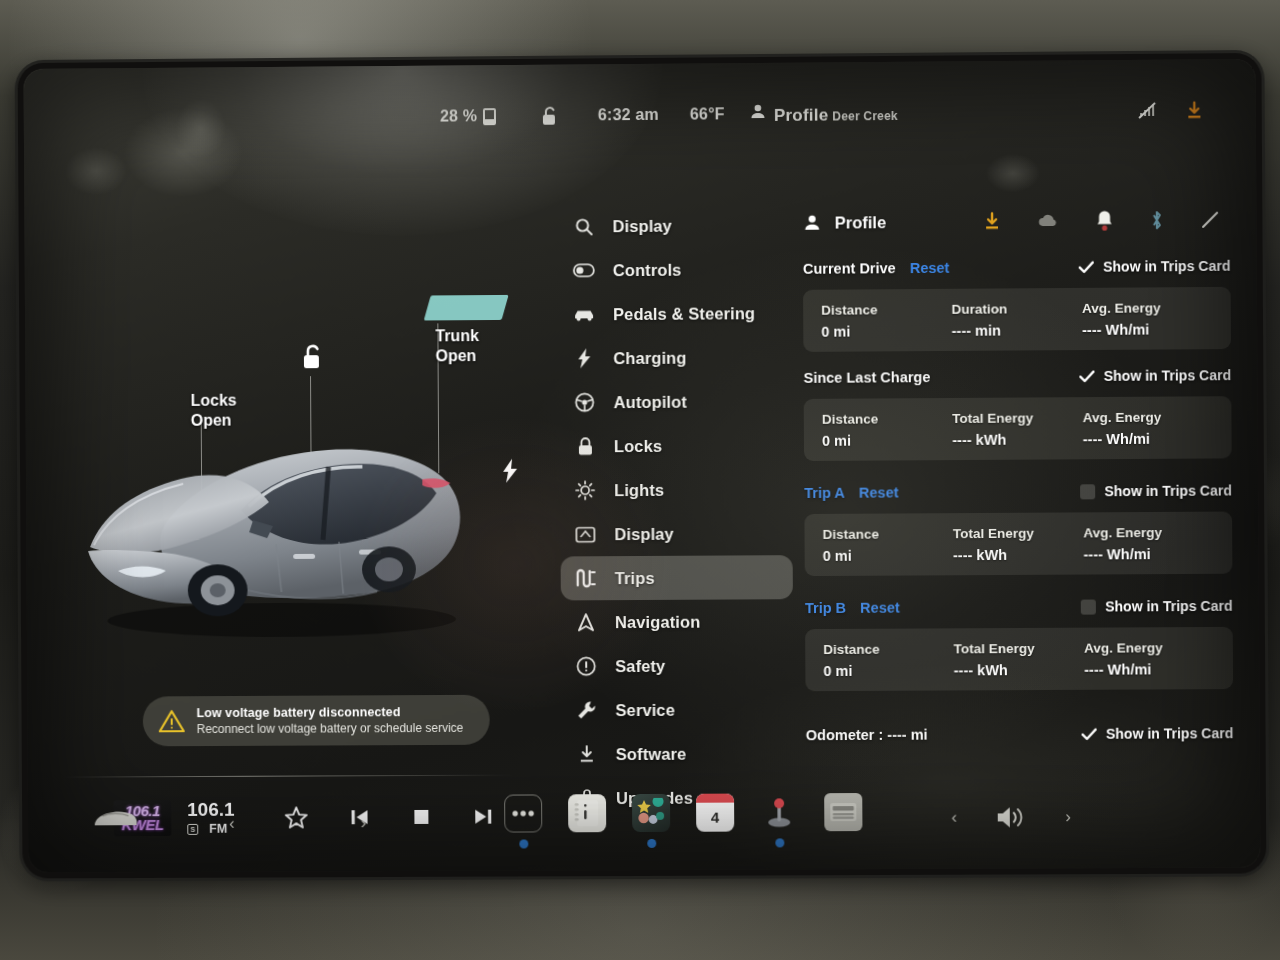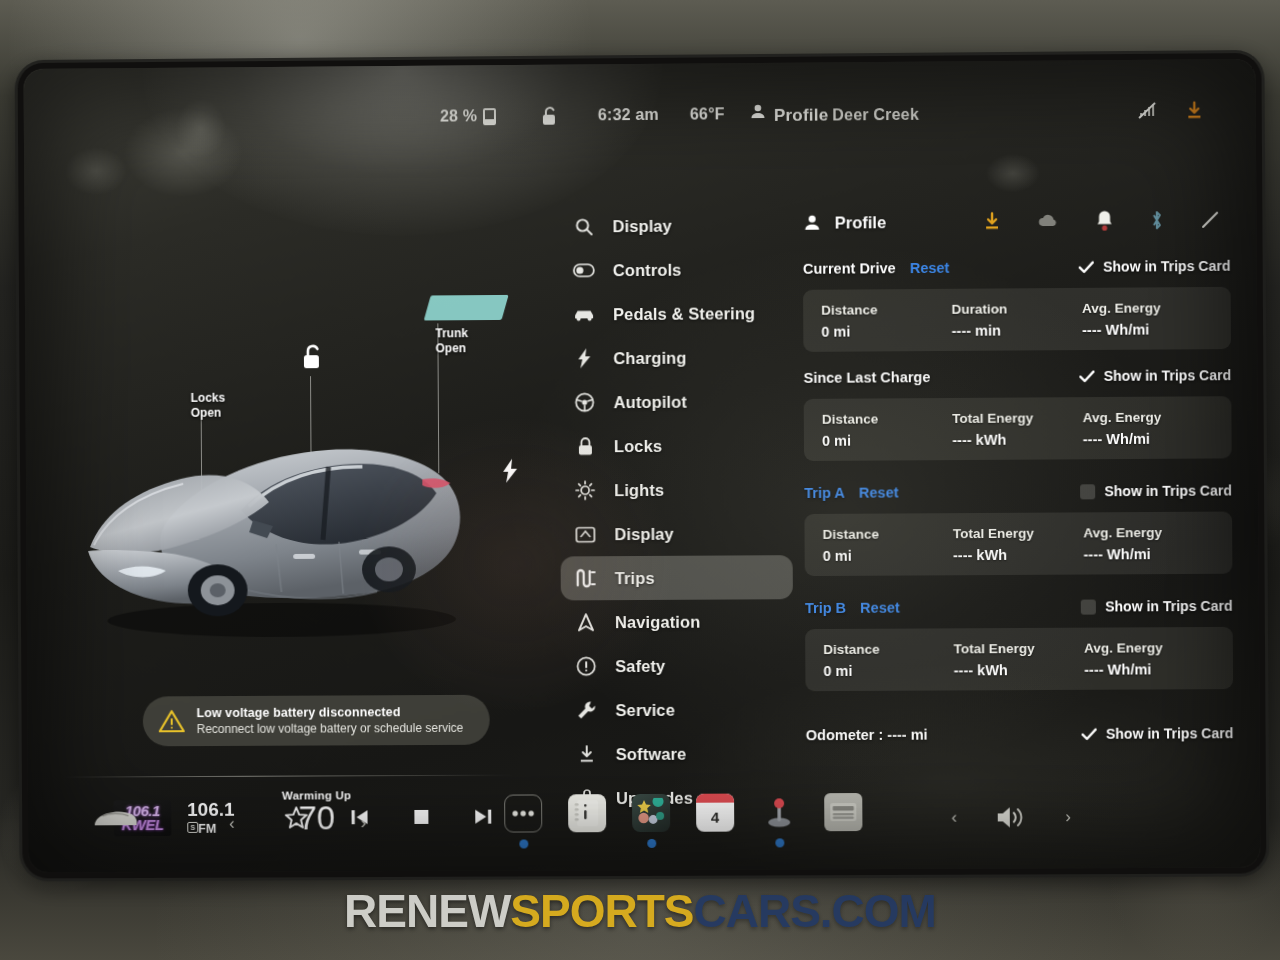--- a/index.html
+++ b/index.html
@@ -80,30 +80,30 @@
   }
   .sb-item { display:flex; align-items:center; gap:6px; white-space:nowrap; }
   #sb-battery { position:absolute; left:418px; }
   .batt-body { width:13px; height:17px; border:2px solid #e6e6e0; border-radius:2px;
                background:linear-gradient(0deg,#e6e6e0 28%, transparent 28%); }
   #sb-lock { position:absolute; left:518px; }
   #sb-time { position:absolute; left:576px; }
   #sb-temp { position:absolute; left:668px; }
   #sb-profile { position:absolute; left:727px; display:flex; align-items:baseline; gap:7px;}
   #sb-profile .pname { font-size:17px; font-weight:700; }
-  #sb-profile .psub { font-size:16px; font-weight:700; color:#d8d8d2; margin-left:-3px; }
+  #sb-profile .psub { font-size:12px; font-weight:700; color:#d8d8d2; margin-left:-3px; }
   #sb-right { position:absolute; right:52px; display:flex; align-items:center; gap:28px; }
 
   .ico { display:inline-block; line-height:0; }
   .ico svg { display:block; }
 
   
   #carpane { position:absolute; left:36px; top:78px; width:474px; height:590px; }
 
-  .callout { position:absolute; color:#ffffff; font-size:12px; font-weight:700; line-height:1.25;
+  .callout { position:absolute; color:#ffffff; font-size:16px; font-weight:700; line-height:1.25;
              text-shadow:0 1px 3px rgba(0,0,0,0.8); }
   .leader { position:absolute; width:1px; background:rgba(226,226,220,0.55); }
 
   #frunk-label { left:130px; top:246px; }
   #frunk-leader { left:140px; top:275px; height:120px; }
   #trunk-label { left:376px; top:183px; }
   #trunk-leader { left:378px; top:180px; height:150px; }
   #trunk-panel { position:absolute; left:368px; top:152px; width:78px; height:25px;
                  background:#8fd6cf; transform: skewX(-16deg); opacity:0.92; border-radius:2px; }
   #unlock-icon { position:absolute; left:240px; top:198px; }
@@ -135,21 +135,21 @@
     background:linear-gradient(160deg,#1b1b1b,#0e0e0e);
     display:flex; flex-direction:column; align-items:center; justify-content:center;
     overflow:hidden; margin-left:26px;
   }
   #station-logo .l1 { font-size:15px; font-weight:700; font-style:italic;
       color:#d9b6ee; text-shadow:0 0 3px #b06fd8; letter-spacing:-0.5px; line-height:0.95; }
   #station-logo .l2 { font-size:15px; font-weight:700; font-style:italic;
       color:#c98ee6; text-shadow:0 0 3px #8a3fb8; letter-spacing:-0.5px; line-height:0.95; }
   #station-text { margin-left:16px; color:#fff; }
   #station-text .freq { font-size:19px; font-weight:700; line-height:1.1; }
-  #station-text .band { font-size:12.5px; font-weight:700; display:flex; gap:0; margin-top:2px;}
+  #station-text .band { font-size:12.5px; font-weight:700; display:flex; align-items:center; gap:11px; margin-top:2px;}
   .band-chip { width:11px; height:11px; border:1.5px solid #e6e6e0; border-radius:2px; font-size:7px;
                display:flex; align-items:center; justify-content:center; color:#e6e6e0; }
   #media-ctrls { margin-left:auto; display:flex; align-items:center; gap:40px; padding-right:66px; }
 
   
   #menu { position:absolute; left:536px; top:140px; width:232px; }
   .menu-item {
     display:flex; align-items:center; gap:18px;
     height:44px; padding:0 14px; border-radius:11px;
     color:#f2f2ee; font-size:16.5px; font-weight:700; letter-spacing:0.1px;
@@ -737,24 +737,20 @@
       <div id="dock">
         <div id="dock-line"></div>
 
         <div id="dock-car">
           <svg width="48" height="26" viewBox="0 0 48 26">
             <path d="M3 19 C3 13 9 9 16 7 C24 4.6 34 5 40 8 C45 10.5 46 15 45 19 Z" fill="#dcdcd6"></path>
             <path d="M11 9.6 C18 6.6 30 6.6 37 9.6" stroke="#9a9a94" stroke-width="1.4" fill="none"></path>
           </svg>
         </div>
 
-        <div id="climate">
-          <div class="state">Warming Up</div>
-          <div class="temp">70</div>
-        </div>
         <span class="arrow" id="climate-left">‹</span>
         <span class="arrow" id="climate-right">›</span>
 
         <div id="apps">
 
           <div class="app">
             <div class="app-ico" style="border:1.6px solid rgba(215,215,205,0.55); border-radius:9px;">
               <svg width="24" height="8" viewBox="0 0 24 8">
                   <circle cx="4" cy="4" r="2.7" fill="#f0f0ea"></circle>
                   <circle cx="12" cy="4" r="2.7" fill="#f0f0ea"></circle>
@@ -847,17 +843,14 @@
       <div class="glare g4"></div>
       <div class="glare g5"></div>
       <div class="smudge" style="left:40px; top:78px; width:64px; height:50px;"></div>
       <div class="smudge" style="left:152px; top:30px; width:52px; height:62px;"></div>
       <div class="smudge" style="left:962px; top:92px; width:56px; height:40px;"></div>
 
       <div id="vignette"></div>
     </div>
   </div>
 
-  <div id="watermark">
-    <span class="w1">RENEW</span><span class="w2">SPORTS</span><span class="w3">CARS.COM</span>
-  </div>
 
 </div>
 
 </body></html>

